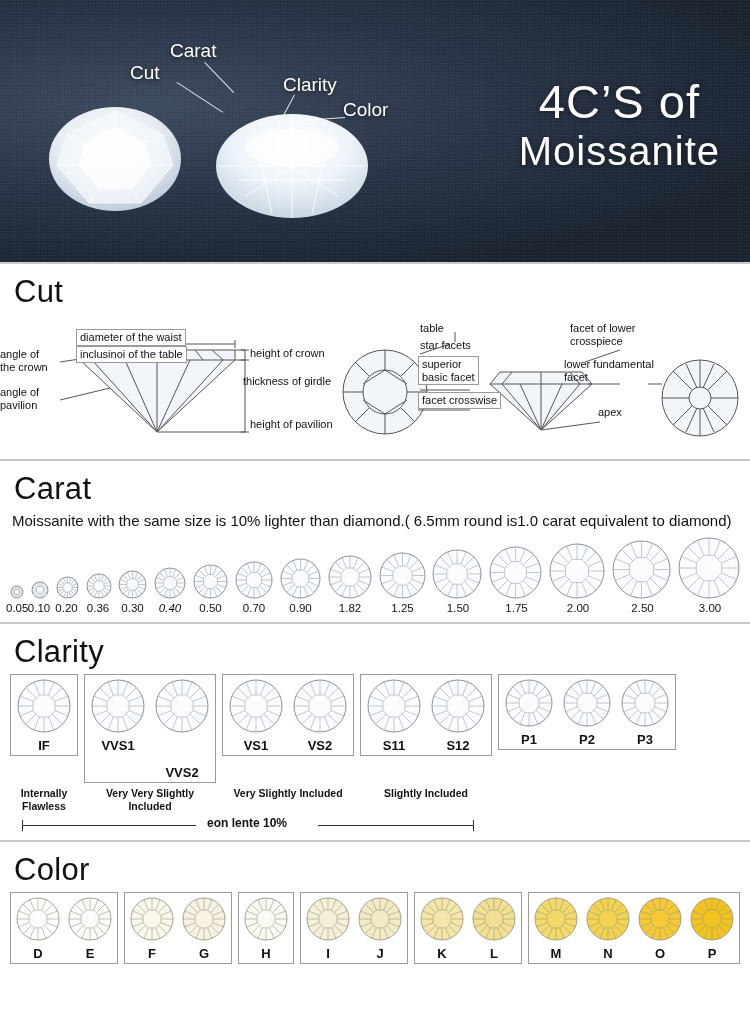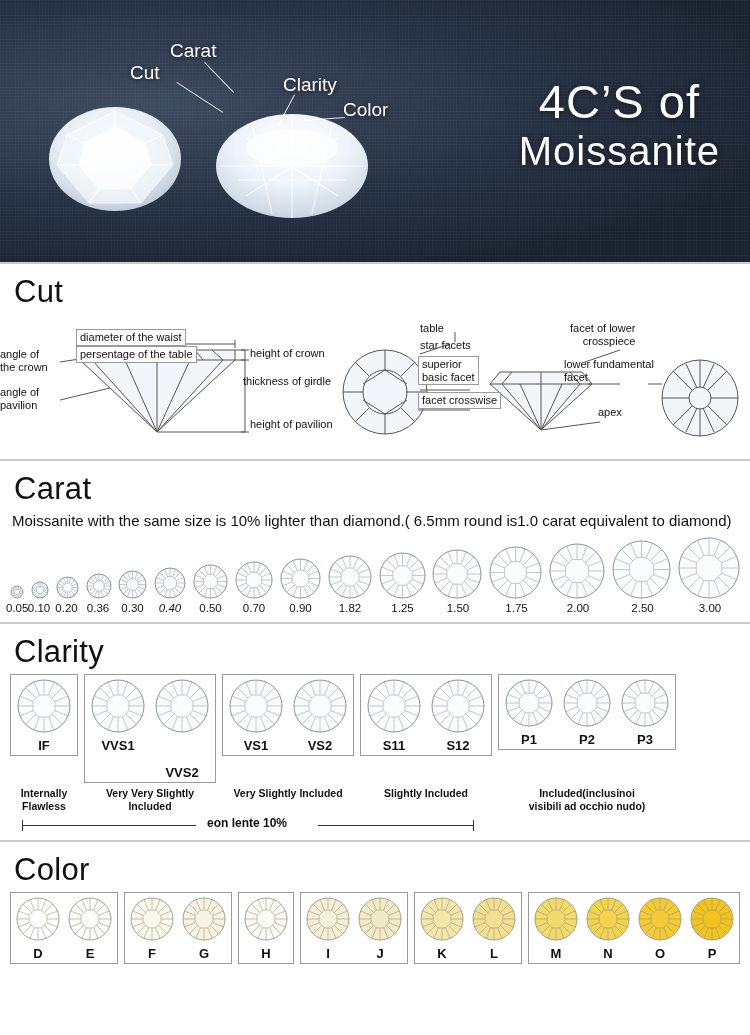--- a/index.html
+++ b/index.html
@@ -279,36 +279,36 @@
         <line x1="420" y1="76" x2="470" y2="76"></line>
         <line x1="418" y1="96" x2="470" y2="96"></line>
         <line x1="585" y1="48" x2="620" y2="36"></line>
         <line x1="588" y1="70" x2="620" y2="70"></line>
         <line x1="541" y1="116" x2="600" y2="108"></line>
         <line x1="662" y1="70" x2="648" y2="70"></line>
       </g>
     </svg>
 
     <div class="cutlabel" style="left:76px;  top:15px;">diameter of the waist</div>
-    <div class="cutlabel" style="left:76px;  top:32px;">persentage of the table</div>
+    <div class="cutlabel" style="left:76px;  top:32px;">inclusinoi of the table</div>
     <div class="cutlabel nb" style="left:0px;   top:34px; white-space:pre;">angle of
 the crown</div>
     <div class="cutlabel nb" style="left:0px;   top:72px; white-space:pre;">angle of
 pavilion</div>
     <div class="cutlabel nb" style="left:250px; top:33px;">height of crown</div>
     <div class="cutlabel nb" style="left:243px; top:61px;">thickness of girdle</div>
     <div class="cutlabel nb" style="left:250px; top:104px;">height of pavilion</div>
 
     <div class="cutlabel nb" style="left:420px; top:8px;">table</div>
     <div class="cutlabel nb" style="left:420px; top:25px;">star facets</div>
     <div class="cutlabel" style="left:418px; top:42px; white-space:pre;">superior
 basic facet</div>
     <div class="cutlabel" style="left:418px; top:78px;">facet crosswise</div>
 
-    <div class="cutlabel nb" style="left:570px; top:8px;  white-space:pre;text-align:right;">facet of lower
+    <div class="cutlabel nb" style="left:570px; top:8px;  white-space:pre;">facet of lower
 crosspiece</div>
     <div class="cutlabel nb" style="left:564px; top:44px; white-space:pre;">lower fundamental
 facet</div>
     <div class="cutlabel nb" style="left:598px; top:92px;">apex</div>
   </div>
 </div>
 
 <div class="hr"></div>
 
 <div class="band">
@@ -986,22 +986,20 @@
         </div>
       </div>
     </div>
     <div style="display: flex; gap: 6px; padding: 0px 10px;">
       <div class="cl-desc" style="width: 68px; white-space: pre-line;">Internally
 Flawless</div>
       <div class="cl-desc" style="width: 132px; white-space: pre-line;">Very Very Slightly
 Included</div>
       <div class="cl-desc" style="width: 132px; white-space: pre-line;">Very Slightly Included</div>
       <div class="cl-desc" style="width: 132px; white-space: pre-line;">Slightly Included</div>
-      <div class="cl-desc" style="width: 178px; white-space: pre-line;">Included(inclusinoi
-visibili ad occhio nudo)</div>
     </div>
   <div class="lente">
     <div class="bar"></div>
     <div class="mask"></div>
     <div class="txt">eon lente 10%</div>
   </div>
 </div>
 
 <div class="hr" style="margin-top:4px;"></div>
 

